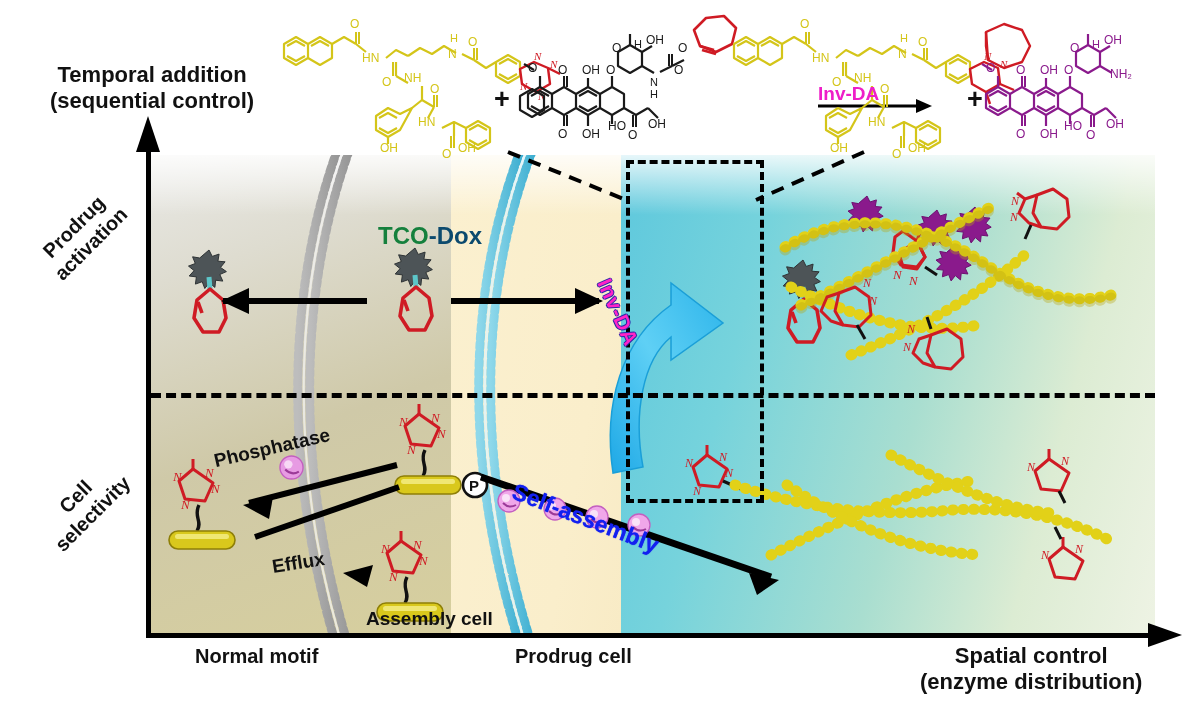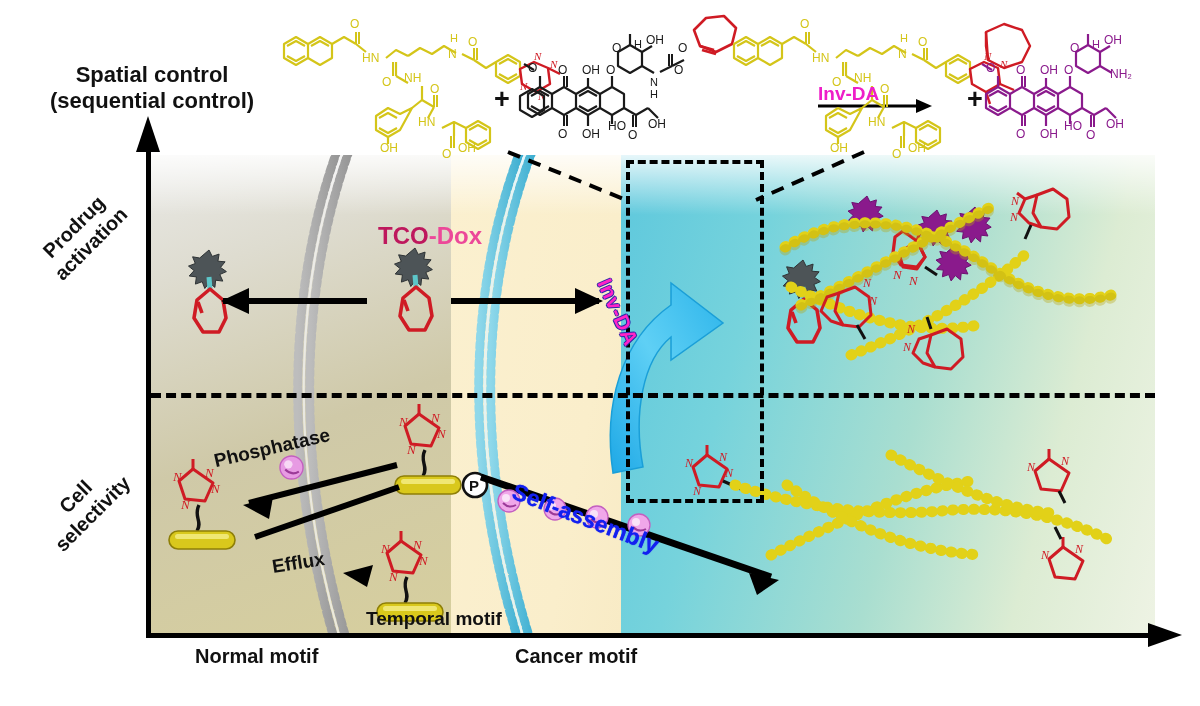--- a/index.html
+++ b/index.html
@@ -38,22 +38,22 @@
   .lbl{color:#111;font-weight:bold;white-space:pre;line-height:1.18;}
   #t-temporal{left:50px;top:62px;font-size:22px;text-align:center;}
   #t-spatial{left:920px;top:643px;font-size:22px;text-align:center;}
   #t-prodrug{left:36px;top:212px;font-size:20px;text-align:center;
      transform:rotate(-45deg);transform-origin:50% 50%;}
   #t-cellsel{left:36px;top:482px;font-size:20px;text-align:center;
      transform:rotate(-45deg);transform-origin:50% 50%;}
   #t-normal{left:195px;top:645px;font-size:20px;}
   #t-cancer{left:515px;top:645px;font-size:20px;}
   #t-tco{left:378px;top:222px;font-size:24px;}
-  #t-tco .red{color:#be185d;}
-  #t-tco .dk{color:#ec4899;}
+  #t-tco .red{color:#15803d;}
+  #t-tco .dk{color:#0c4a6e;}
   #t-phos{left:213px;top:437px;font-size:19px;transform:rotate(-13deg);}
   #t-efflux{left:272px;top:552px;font-size:19px;transform:rotate(-9deg);}
   #t-motif{left:366px;top:608px;font-size:19px;}
   #t-selfasm{left:508px;top:505px;font-size:23px;color:#1320f0;
      transform:rotate(21deg);text-shadow:0 0 1px #1320f0;}
   #t-invda-arrow{left:582px;top:300px;font-size:21px;color:#ff22c8;
      transform:rotate(66deg);letter-spacing:.5px;
      text-shadow:-1px 0 0 #2a2aa8,1px 0 0 #2a2aa8,0 -1px 0 #2a2aa8,0 1px 0 #2a2aa8;}
   #t-invda-rxn{left:818px;top:83px;font-size:19px;color:#ee1ec8;}
   .plus{font-size:27px;font-weight:bold;color:#111;}
@@ -596,38 +596,40 @@
         <text x="396" y="72" font-size="12" fill="#8a1a8c" stroke="none">NH₂</text>
       </g>
     </g>
   </svg>
 
   <svg class="abs" style="left:0;top:0" width="1200" height="706">
     <path d="M508 152 L626 200" fill="none" stroke="#000" stroke-width="4" stroke-dasharray="13 9"></path>
     <path d="M864 152 L756 200" fill="none" stroke="#000" stroke-width="4" stroke-dasharray="13 9"></path>
   </svg>
 
-  <div class="abs lbl" id="t-temporal"><span>Spatial control</span>
+  <div class="abs lbl" id="t-temporal"><span>Temporal addition</span>
 <span>(sequential control)</span></div>
 
+  <div class="abs lbl" id="t-spatial"><span>Spatial control</span>
+<span>(enzyme distribution)</span></div>
 
   <div class="abs lbl" id="t-prodrug"><span>Prodrug</span>
 <span>activation</span></div>
 
   <div class="abs lbl" id="t-cellsel"><span>Cell</span>
 <span>selectivity</span></div>
 
   <div class="abs lbl" id="t-normal">Normal motif</div>
-  <div class="abs lbl" id="t-cancer">Cancer motif</div>
+  <div class="abs lbl" id="t-cancer">Prodrug cell</div>
 
   <div class="abs lbl" id="t-tco"><span class="red">TCO</span><span class="dk">-Dox</span></div>
 
   <div class="abs lbl" id="t-phos">Phosphatase</div>
   <div class="abs lbl" id="t-efflux">Efflux</div>
-  <div class="abs lbl" id="t-motif">Temporal motif</div>
+  <div class="abs lbl" id="t-motif">Assembly cell</div>
   <div class="abs lbl" id="t-selfasm">Self-assembly</div>
   <div class="abs lbl" id="t-invda-arrow">Inv-DA</div>
   <div class="abs lbl" id="t-invda-rxn">Inv-DA</div>
 
   <div class="abs lbl plus" id="plus1">+</div>
   <div class="abs lbl plus" id="plus2">+</div>
 
 </div>
 
 </body></html>

